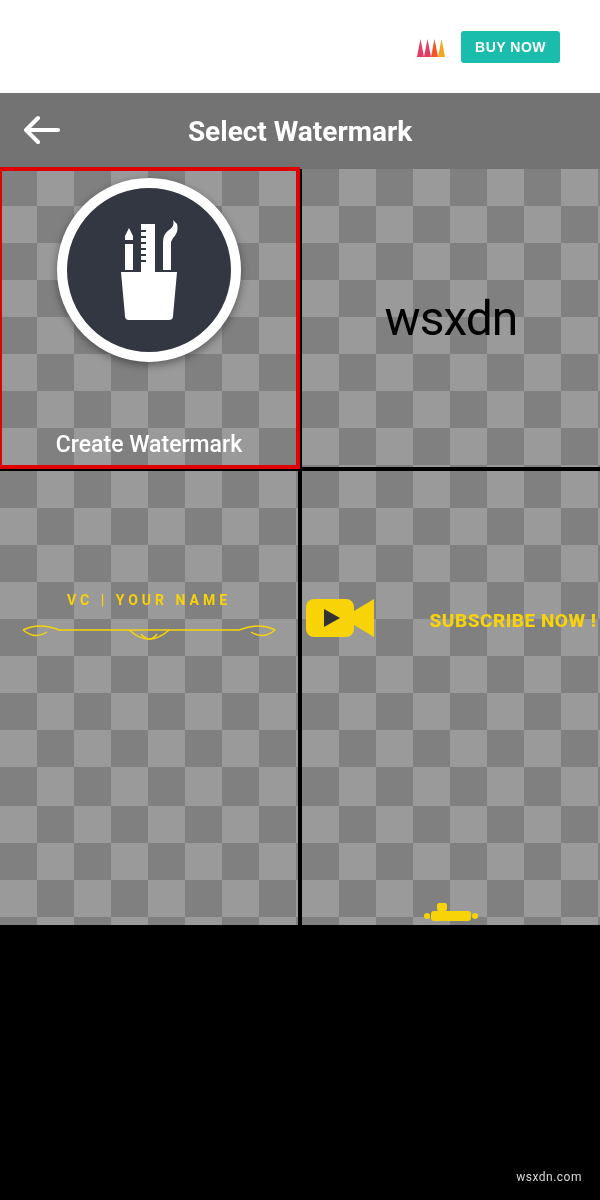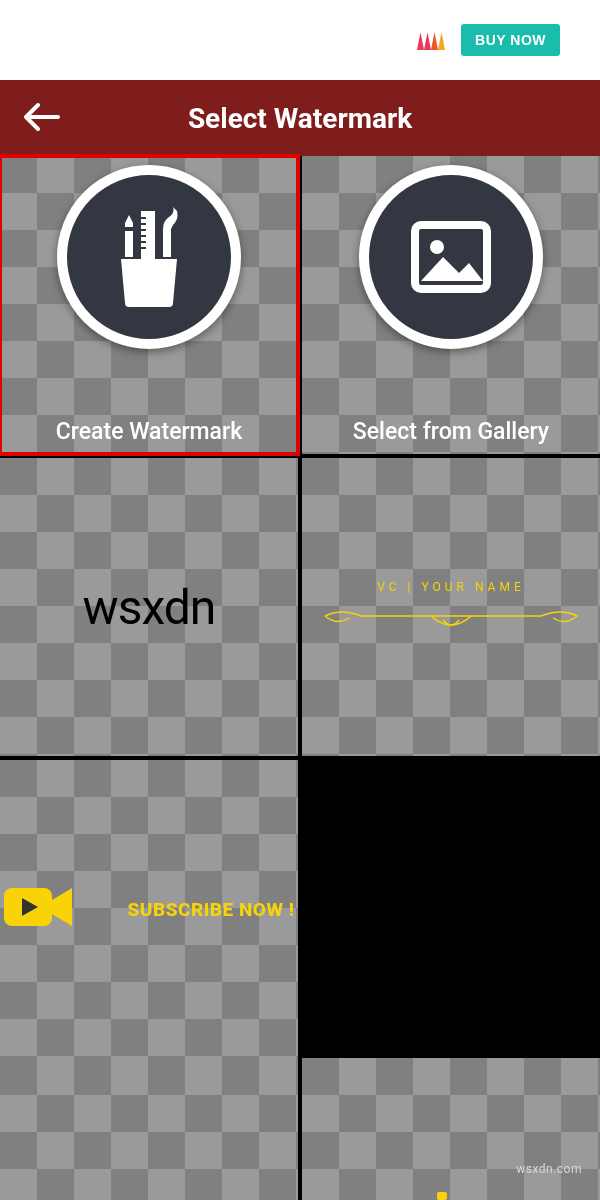--- a/index.html
+++ b/index.html
@@ -6,21 +6,21 @@
   body {
     width: 600px;
     height: 1200px;
     background: #000;
     font-family: -apple-system, BlinkMacSystemFont, "Segoe UI", Roboto, sans-serif;
     overflow: hidden;
     position: relative;
   }
   .ad-banner {
     width: 100%;
-    height: 80px;
+    height: 93px;
     background: #fff;
     display: flex;
     align-items: center;
     justify-content: flex-end;
     padding: 0 40px;
     gap: 10px;
     position: relative;
   }
   .ad-logo {
     width: 28px;
@@ -36,21 +36,21 @@
     font-size: 14px;
     letter-spacing: 0.5px;
     padding: 8px 14px;
     border: none;
     border-radius: 3px;
     cursor: pointer;
   }
   .header {
     width: 100%;
     height: 76px;
-    background: #7f1d1d;
+    background: #737373;
     display: flex;
     align-items: center;
     padding: 0 18px;
     position: relative;
   }
   .back-btn {
     background: none;
     border: none;
     color: #fff;
     cursor: pointer;
@@ -120,23 +120,23 @@
   }
   .wm-text.big { font-size: 80px; letter-spacing: -2px; }
   .vc-wrap {
     display: flex;
     flex-direction: column;
     align-items: center;
     width: 90%;
   }
   .vc-label {
     color: #f7d308;
-    font-size: 12px;
+    font-size: 14px;
     letter-spacing: 4px;
-    font-weight: 400;
+    font-weight: 700;
     margin-bottom: 12px;
   }
   .vc-flourish {
     width: 100%;
     height: 28px;
   }
   .sub-wrap {
     display: flex;
     align-items: center;
     gap: 10px;
@@ -151,21 +151,21 @@
   .row4 .tile { height: 156px; }
   .row4 .t8-shape {
     position: absolute;
     bottom: 0;
     left: 50%;
     transform: translateX(-50%);
   }
   .footer-credit {
     position: absolute;
     right: 18px;
-    bottom: 24px;
+    bottom: 16px;
     color: #d8d8d8;
     font-size: 12px;
     letter-spacing: 0.5px;
   }
 </style>
 </head>
 <body>
 
 <div class="ad-banner">
   <span class="ad-logo">
@@ -209,30 +209,20 @@
         <rect x="42" y="28" width="5" height="2" fill="#323741"></rect>
         <rect x="42" y="34" width="5" height="2" fill="#323741"></rect>
         <rect x="42" y="40" width="5" height="2" fill="#323741"></rect>
 
         <path d="M64 50 L64 22 Q64 14 70 10 Q76 6 74 0 L78 4 Q80 12 74 18 L72 22 L72 50 Z" fill="#fff"></path>
       </svg>
     </div>
     <div class="tile-label">Create Watermark</div>
   </div>
 
-  <div class="tile">
-    <div class="circle-icon">
-      <svg width="100" height="100" viewBox="0 0 100 100">
-        <rect x="14" y="18" width="72" height="64" rx="6" fill="none" stroke="#fff" stroke-width="8"></rect>
-        <circle cx="36" cy="40" r="7" fill="#fff"></circle>
-        <path d="M20 74 L42 50 L58 66 L68 56 L82 74 Z" fill="#fff"></path>
-      </svg>
-    </div>
-    <div class="tile-label">Select from Gallery</div>
-  </div>
 
   <div class="tile">
     <span class="wm-text">wsxdn</span>
   </div>
 
 
   <div class="tile">
     <div class="vc-wrap">
       <div class="vc-label">VC | YOUR NAME</div>
       <svg class="vc-flourish" viewBox="0 0 260 28">

